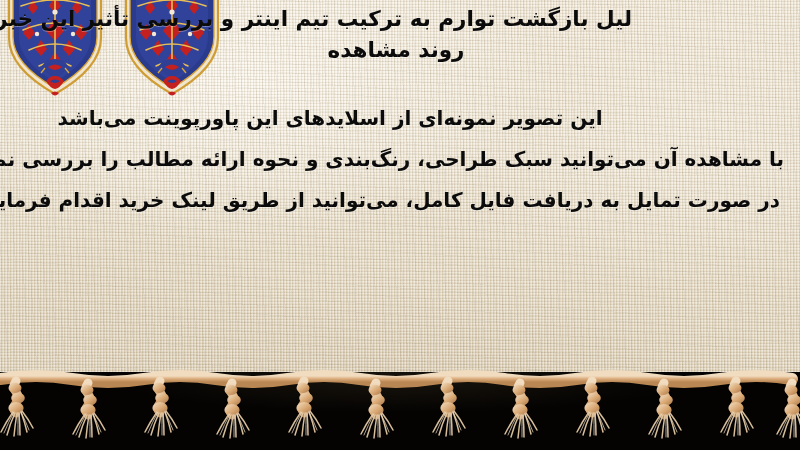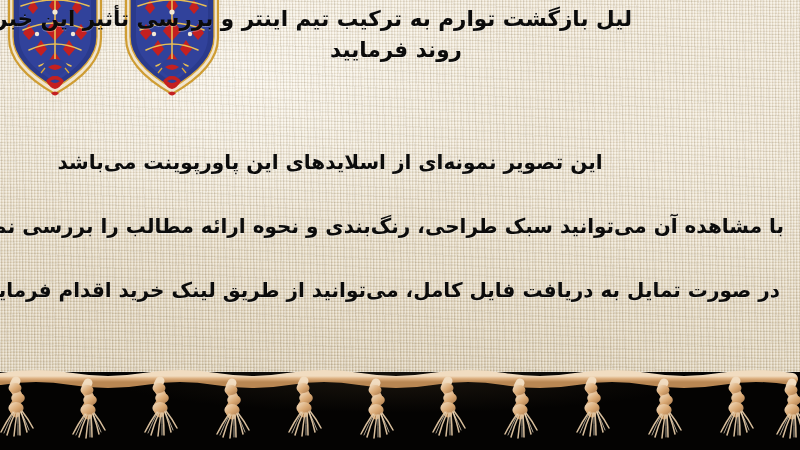--- a/index.html
+++ b/index.html
@@ -83,21 +83,21 @@
     top: 108px;
     right: 0;
     width: 790px;
     direction: rtl;
     color: #0b0b0b;
     font-size: 20px;
     font-weight: bold;
     line-height: 1.0;
     text-shadow: 0 1px 0 rgba(255,255,255,0.28);
   }
-  .body-line { display: block; white-space: nowrap; margin-top: 44px; }
+  .body-line { display: block; white-space: nowrap; }
   .body-line.a { text-align: center; padding-right: 150px; margin-bottom: 21px; }
   .body-line.b { text-align: center; padding-right: 16px; margin-bottom: 21px; }
   .body-line.c { text-align: center; padding-right: 20px; }
 
   
   .bottom-band {
     position: absolute;
     left: 0;
     bottom: 0;
     width: 800px;
@@ -173,21 +173,21 @@
     <g transform="translate(172,46)">
       <use href="#medallion"></use>
     </g>
     <g transform="translate(172,66)">
       <use href="#pendant"></use>
     </g>
   </svg>
 
   <div class="headline">
     <span class="l1">لیل بازگشت توارم به ترکیب تیم اینتر و بررسی تأثیر این خبر بر</span>
-    <span class="l2">روند فرمایید</span>
+    <span class="l2">روند مشاهده</span>
   </div>
 
   <div class="body-block">
     <span class="body-line a">این تصویر نمونه‌ای از اسلایدهای این پاورپوینت می‌باشد</span>
     <span class="body-line b">با مشاهده آن می‌توانید سبک طراحی، رنگ‌بندی و نحوه ارائه مطالب را بررسی نمایید</span>
     <span class="body-line c">در صورت تمایل به دریافت فایل کامل، می‌توانید از طریق لینک خرید اقدام فرمایید</span>
   </div>
 
   <div class="bottom-band"></div>
 

